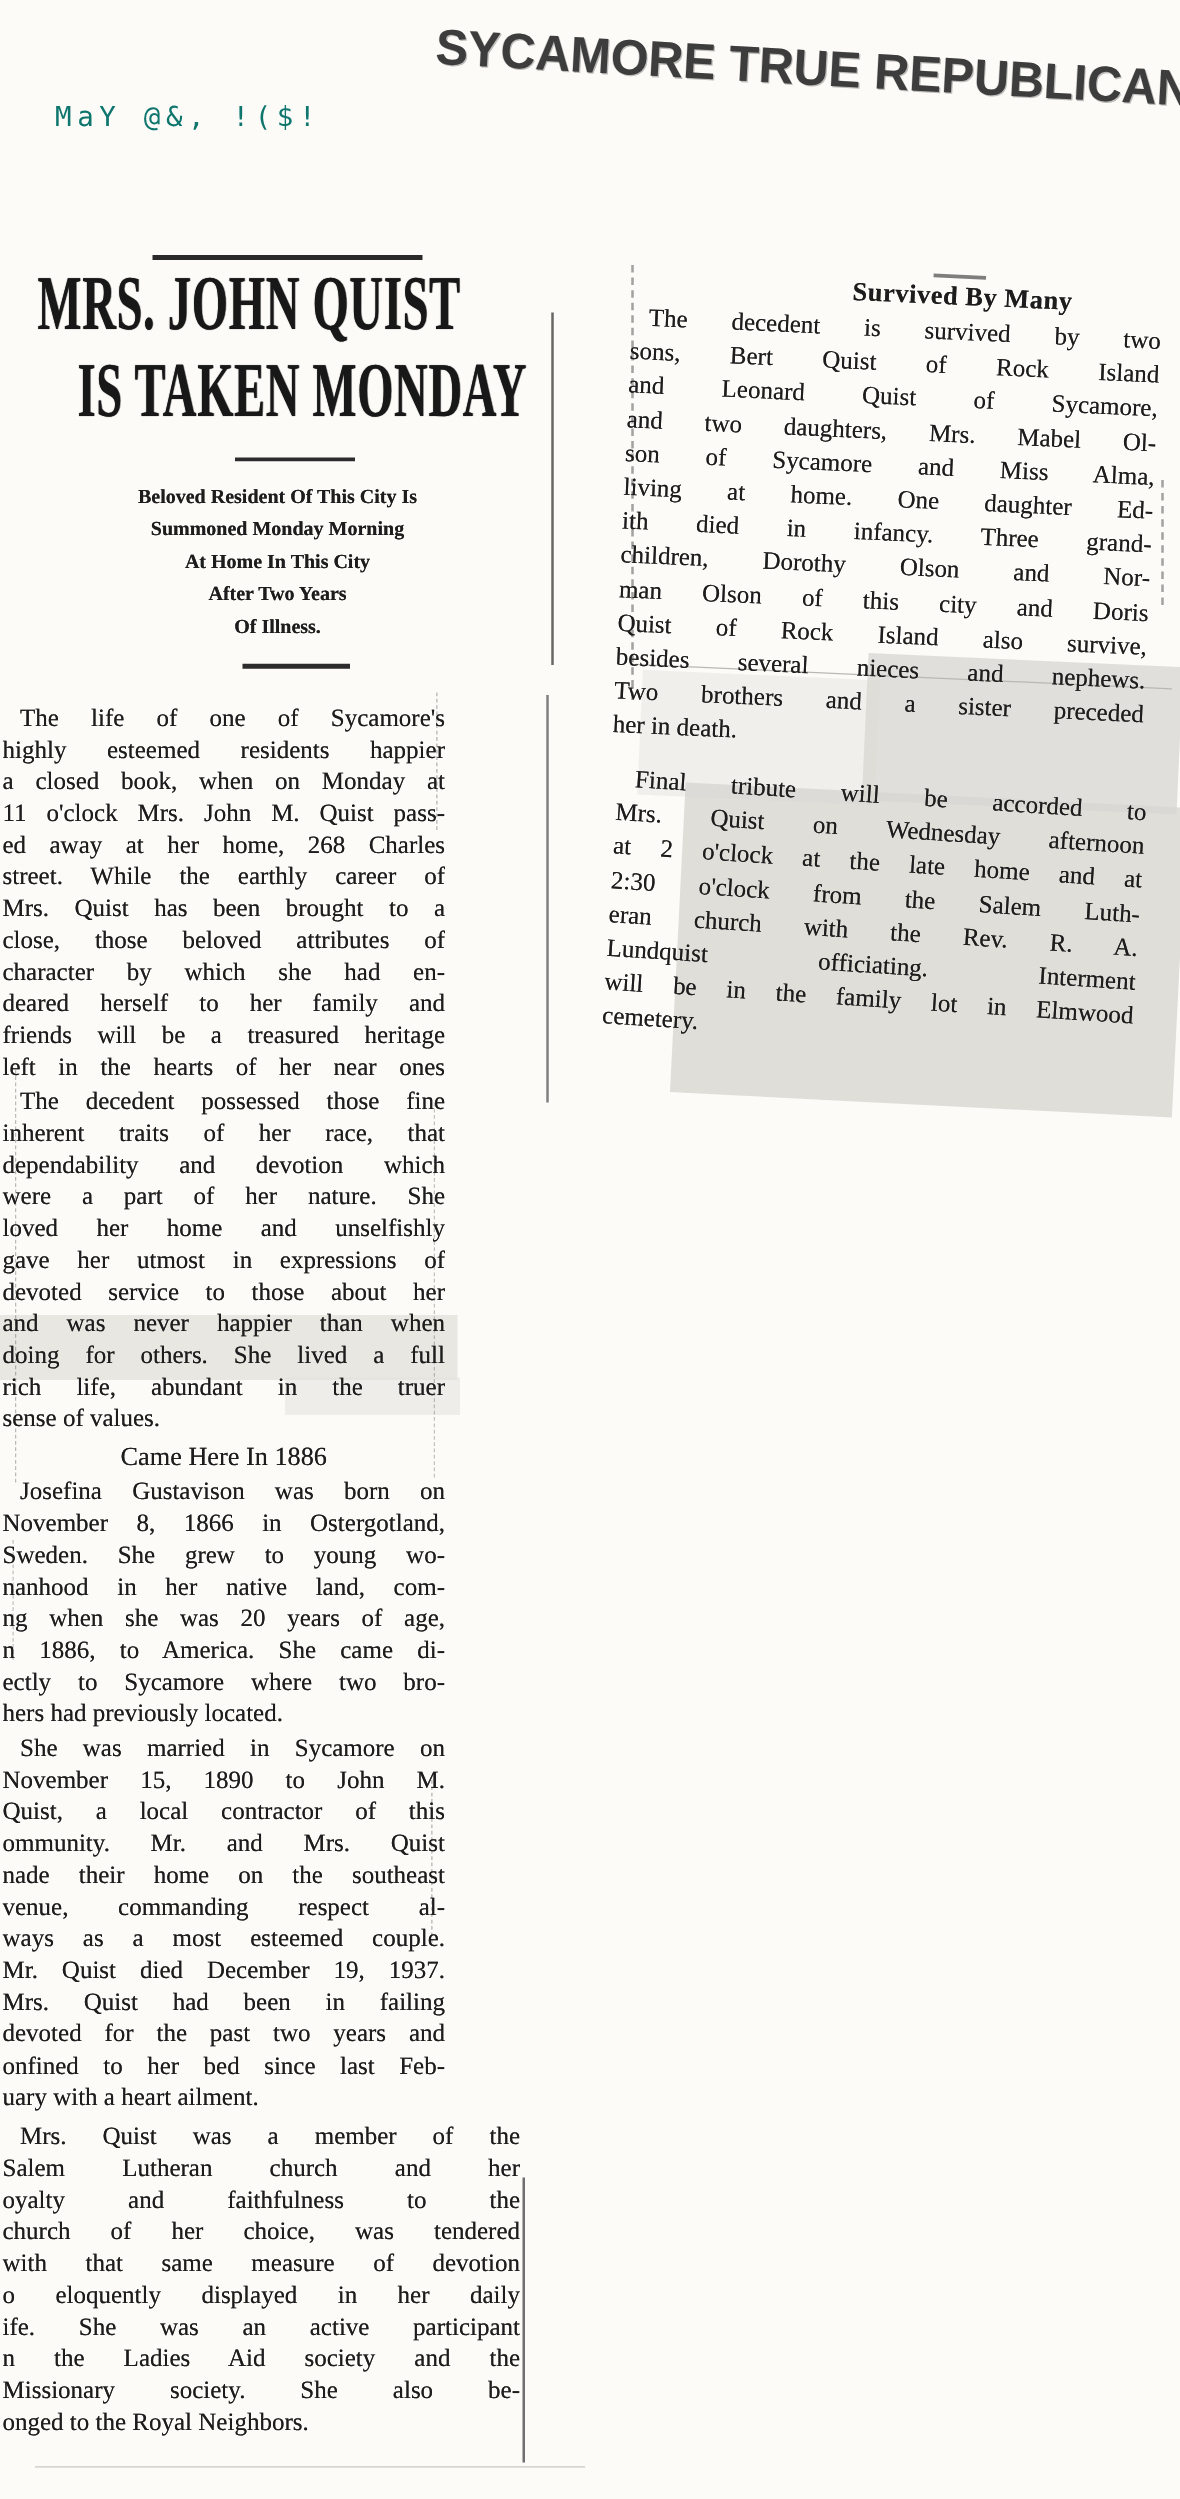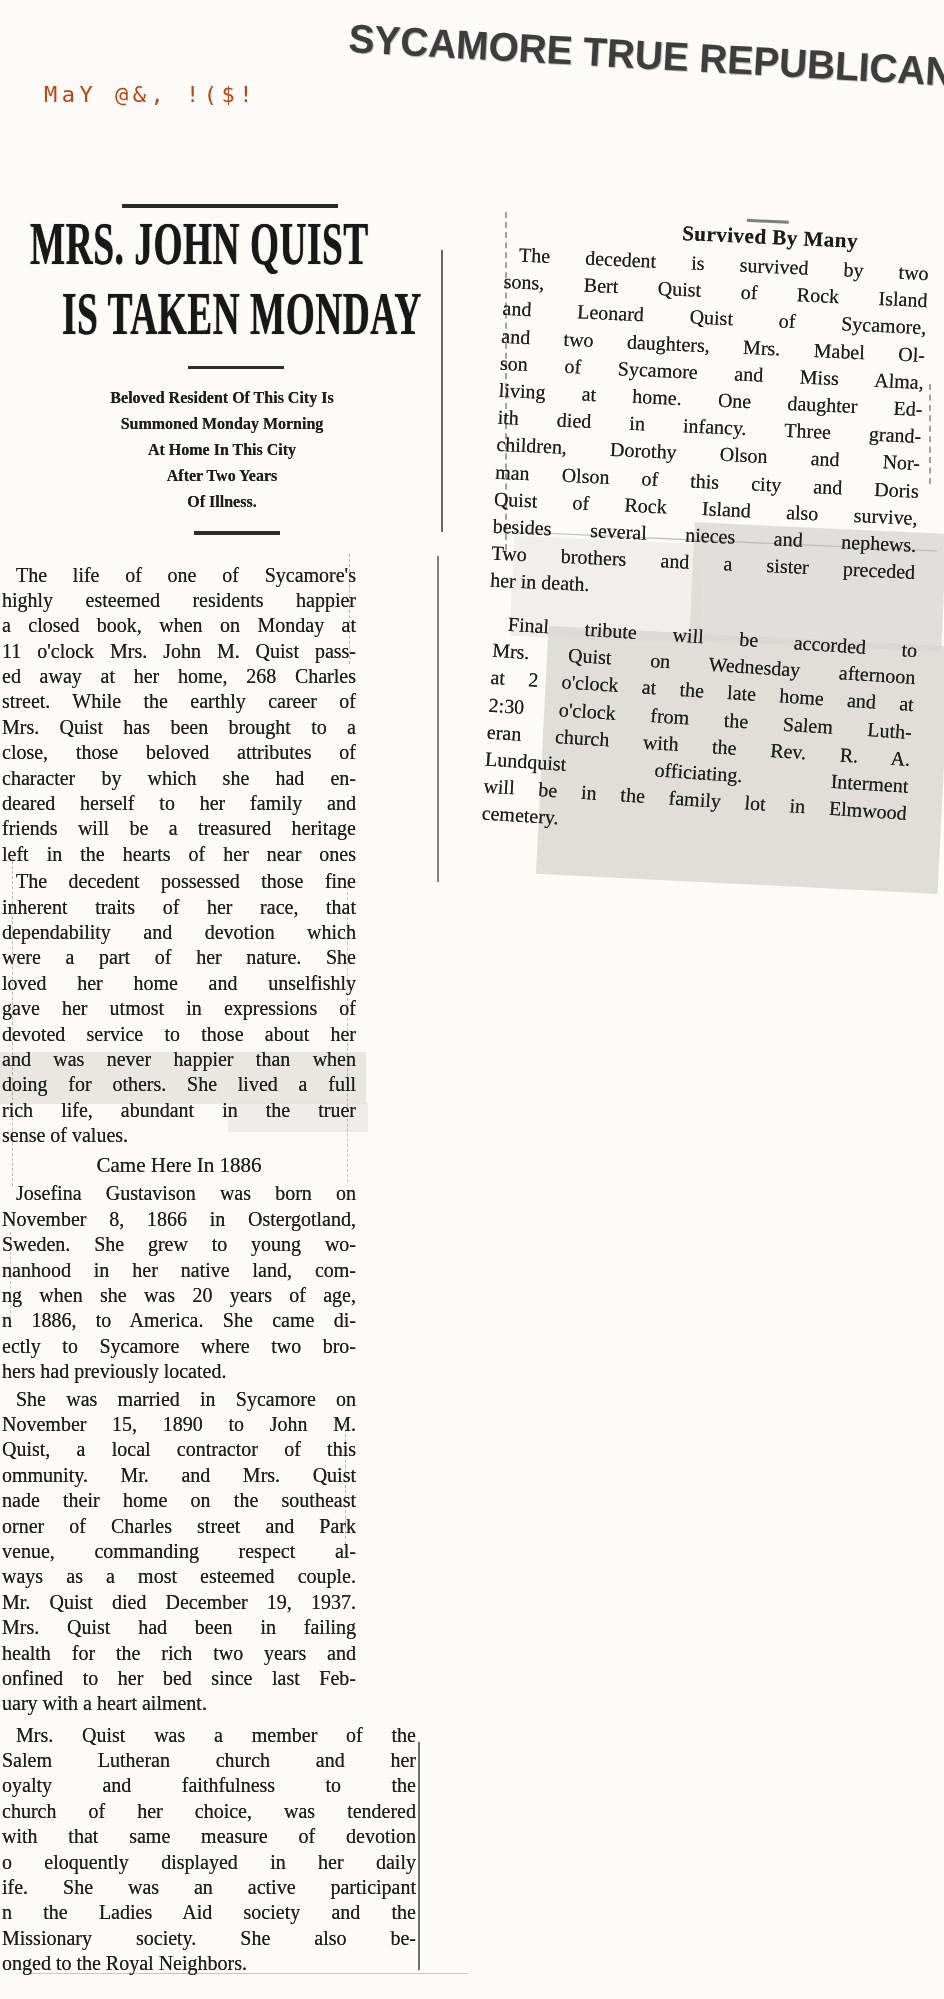--- a/index.html
+++ b/index.html
@@ -15,21 +15,21 @@
     font-family:"Liberation Sans","DejaVu Sans",sans-serif;
     font-weight:bold;font-size:40px;white-space:nowrap;
     color:#3d3d3d;
     transform:rotate(3.2deg) scaleX(.97);transform-origin:left top;
     text-shadow:1px 1px 0 rgba(70,70,70,.35), -0.5px 0 0 rgba(70,70,70,.25);
     letter-spacing:0px;
   }
   .datestamp{
     position:absolute;left:44px;top:82px;
     font-family:"DejaVu Sans Mono","Liberation Mono",monospace;
-    font-size:22px;letter-spacing:4.5px;color:#c2410c;white-space:nowrap;
+    font-size:22px;letter-spacing:4.5px;color:#0f766e;white-space:nowrap;
   }
   
   .shade{position:absolute;z-index:0;}
   .shade-r1{left:692px;top:528px;width:252px;height:118px;background:#d9d8d3;opacity:.8;transform:rotate(2.6deg);}
   .shade-r2{left:542px;top:636px;width:402px;height:248px;background:#d8d7d2;opacity:.82;transform:rotate(2.9deg);}
   .shade-r3{left:512px;top:540px;width:190px;height:100px;background:#e8e7e2;opacity:.6;transform:rotate(2.6deg);}
   .shade-l1{left:0px;top:1052px;width:366px;height:52px;background:#dbdad5;opacity:.62;}
   .shade-l2{left:228px;top:1102px;width:140px;height:30px;background:#e3e2dd;opacity:.55;}
   
   .vrule{position:absolute;z-index:2;width:0;}
@@ -166,26 +166,25 @@
       <div class="tl">n 1886, to America. She came di-</div>
       <div class="tl">ectly to Sycamore where two bro-</div>
       <div class="tl tl-last">hers had previously located.</div>
     </div>
   <div class="para">
       <div class="tl">She was married in Sycamore on</div>
       <div class="tl">November 15, 1890 to John M.</div>
       <div class="tl">Quist, a local contractor of this</div>
       <div class="tl">ommunity. Mr. and Mrs. Quist</div>
       <div class="tl">nade their home on the southeast</div>
-      <div class="tl">orner of Charles street and Park</div>
       <div class="tl">venue, commanding respect al-</div>
       <div class="tl">ways as a most esteemed couple.</div>
       <div class="tl">Mr. Quist died December 19, 1937.</div>
       <div class="tl">Mrs. Quist had been in failing</div>
-      <div class="tl">health for the rich two years and</div>
+      <div class="tl">devoted for the past two years and</div>
       <div class="tl">onfined to her bed since last Feb-</div>
       <div class="tl tl-last">uary with a heart ailment.</div>
     </div>
   <div class="para para-wide">
       <div class="tl">Mrs. Quist was a member of the</div>
       <div class="tl">Salem Lutheran church and her</div>
       <div class="tl">oyalty and faithfulness to the</div>
       <div class="tl">church of her choice, was tendered</div>
       <div class="tl">with that same measure of devotion</div>
       <div class="tl">o eloquently displayed in her daily</div>

